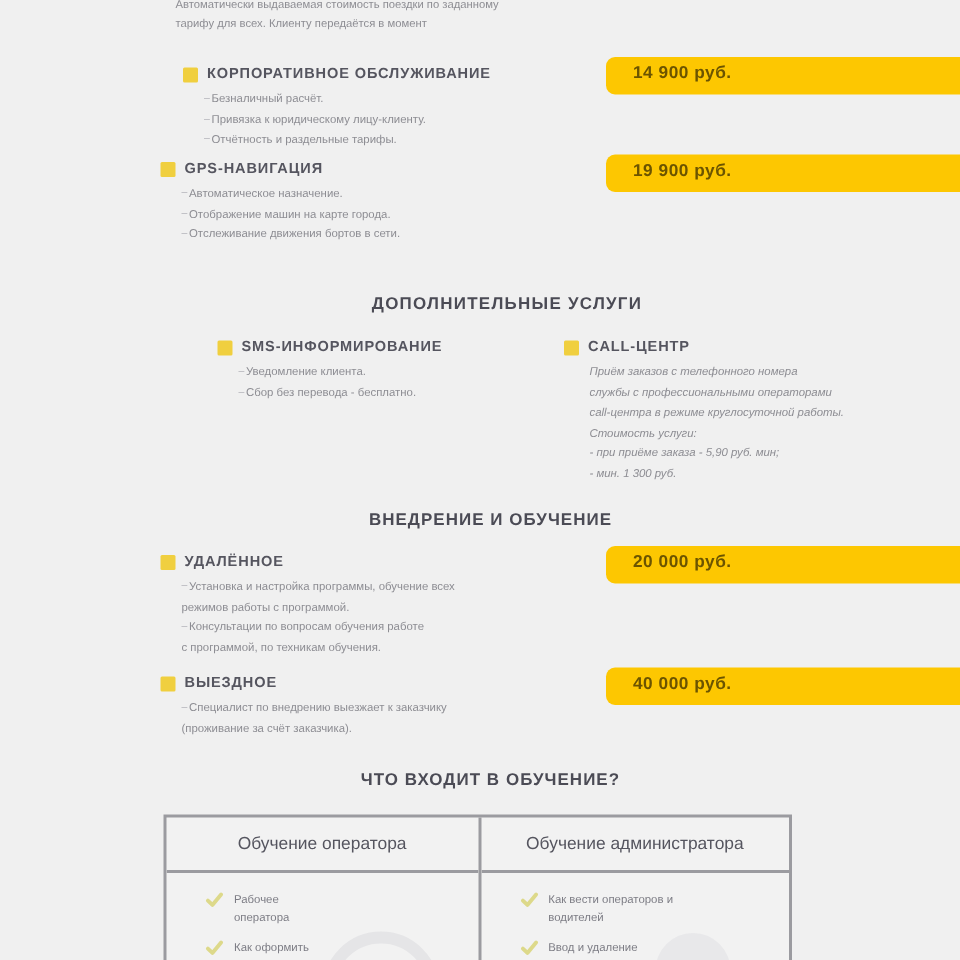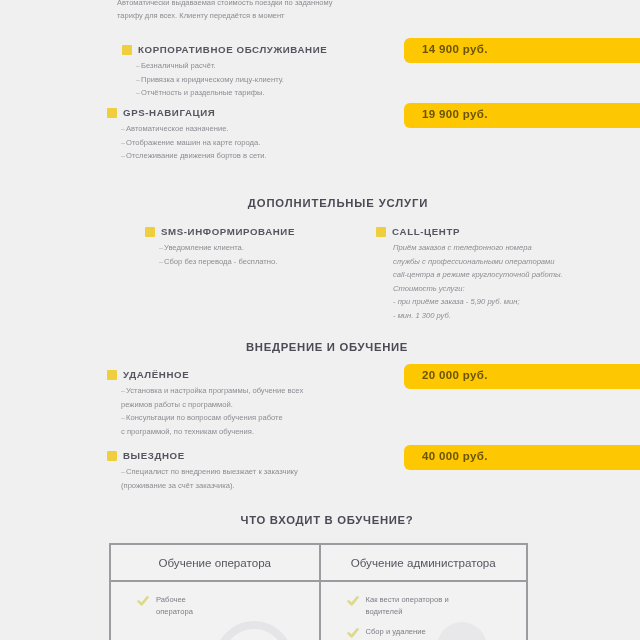--- a/index.html
+++ b/index.html
@@ -159,36 +159,42 @@
       <div class="thd">Обучение оператора</div>
       <div class="tbody">
         <div class="wmark ring" style="left:104px;top:39px;width:78px;height:78px;"></div>
         <div class="itm">
           <span class="chk"><svg viewBox="0 0 12 12" width="12" height="12">
                 <path d="M1.6 6.4 L4.6 9.3 L10.4 2.3" fill="none" stroke="#ddd98a" stroke-width="2.6" stroke-linecap="round" stroke-linejoin="round"></path>
               </svg></span>
           <span class="txt">Рабочее
 оператора</span>
         </div>
+        <div class="itm">
+          <span class="chk"><svg viewBox="0 0 12 12" width="12" height="12">
+                <path d="M1.6 6.4 L4.6 9.3 L10.4 2.3" fill="none" stroke="#ddd98a" stroke-width="2.6" stroke-linecap="round" stroke-linejoin="round"></path>
+              </svg></span>
+          <span class="txt">Как оформить</span>
+        </div>
       </div>
     </div>
     <div class="tcol right">
       <div class="thd">Обучение администратора</div>
       <div class="tbody">
         <div class="wmark disc" style="left:116px;top:40px;width:50px;height:50px;"></div>
         <div class="itm">
           <span class="chk"><svg viewBox="0 0 12 12" width="12" height="12">
                 <path d="M1.6 6.4 L4.6 9.3 L10.4 2.3" fill="none" stroke="#ddd98a" stroke-width="2.6" stroke-linecap="round" stroke-linejoin="round"></path>
               </svg></span>
           <span class="txt">Как вести операторов и
 водителей</span>
         </div>
         <div class="itm">
           <span class="chk"><svg viewBox="0 0 12 12" width="12" height="12">
                 <path d="M1.6 6.4 L4.6 9.3 L10.4 2.3" fill="none" stroke="#ddd98a" stroke-width="2.6" stroke-linecap="round" stroke-linejoin="round"></path>
               </svg></span>
-          <span class="txt">Сбор и удаление</span>
+          <span class="txt">Ввод и удаление</span>
         </div>
       </div>
     </div>
   </div>
 
 </div>
 
 </body></html>

